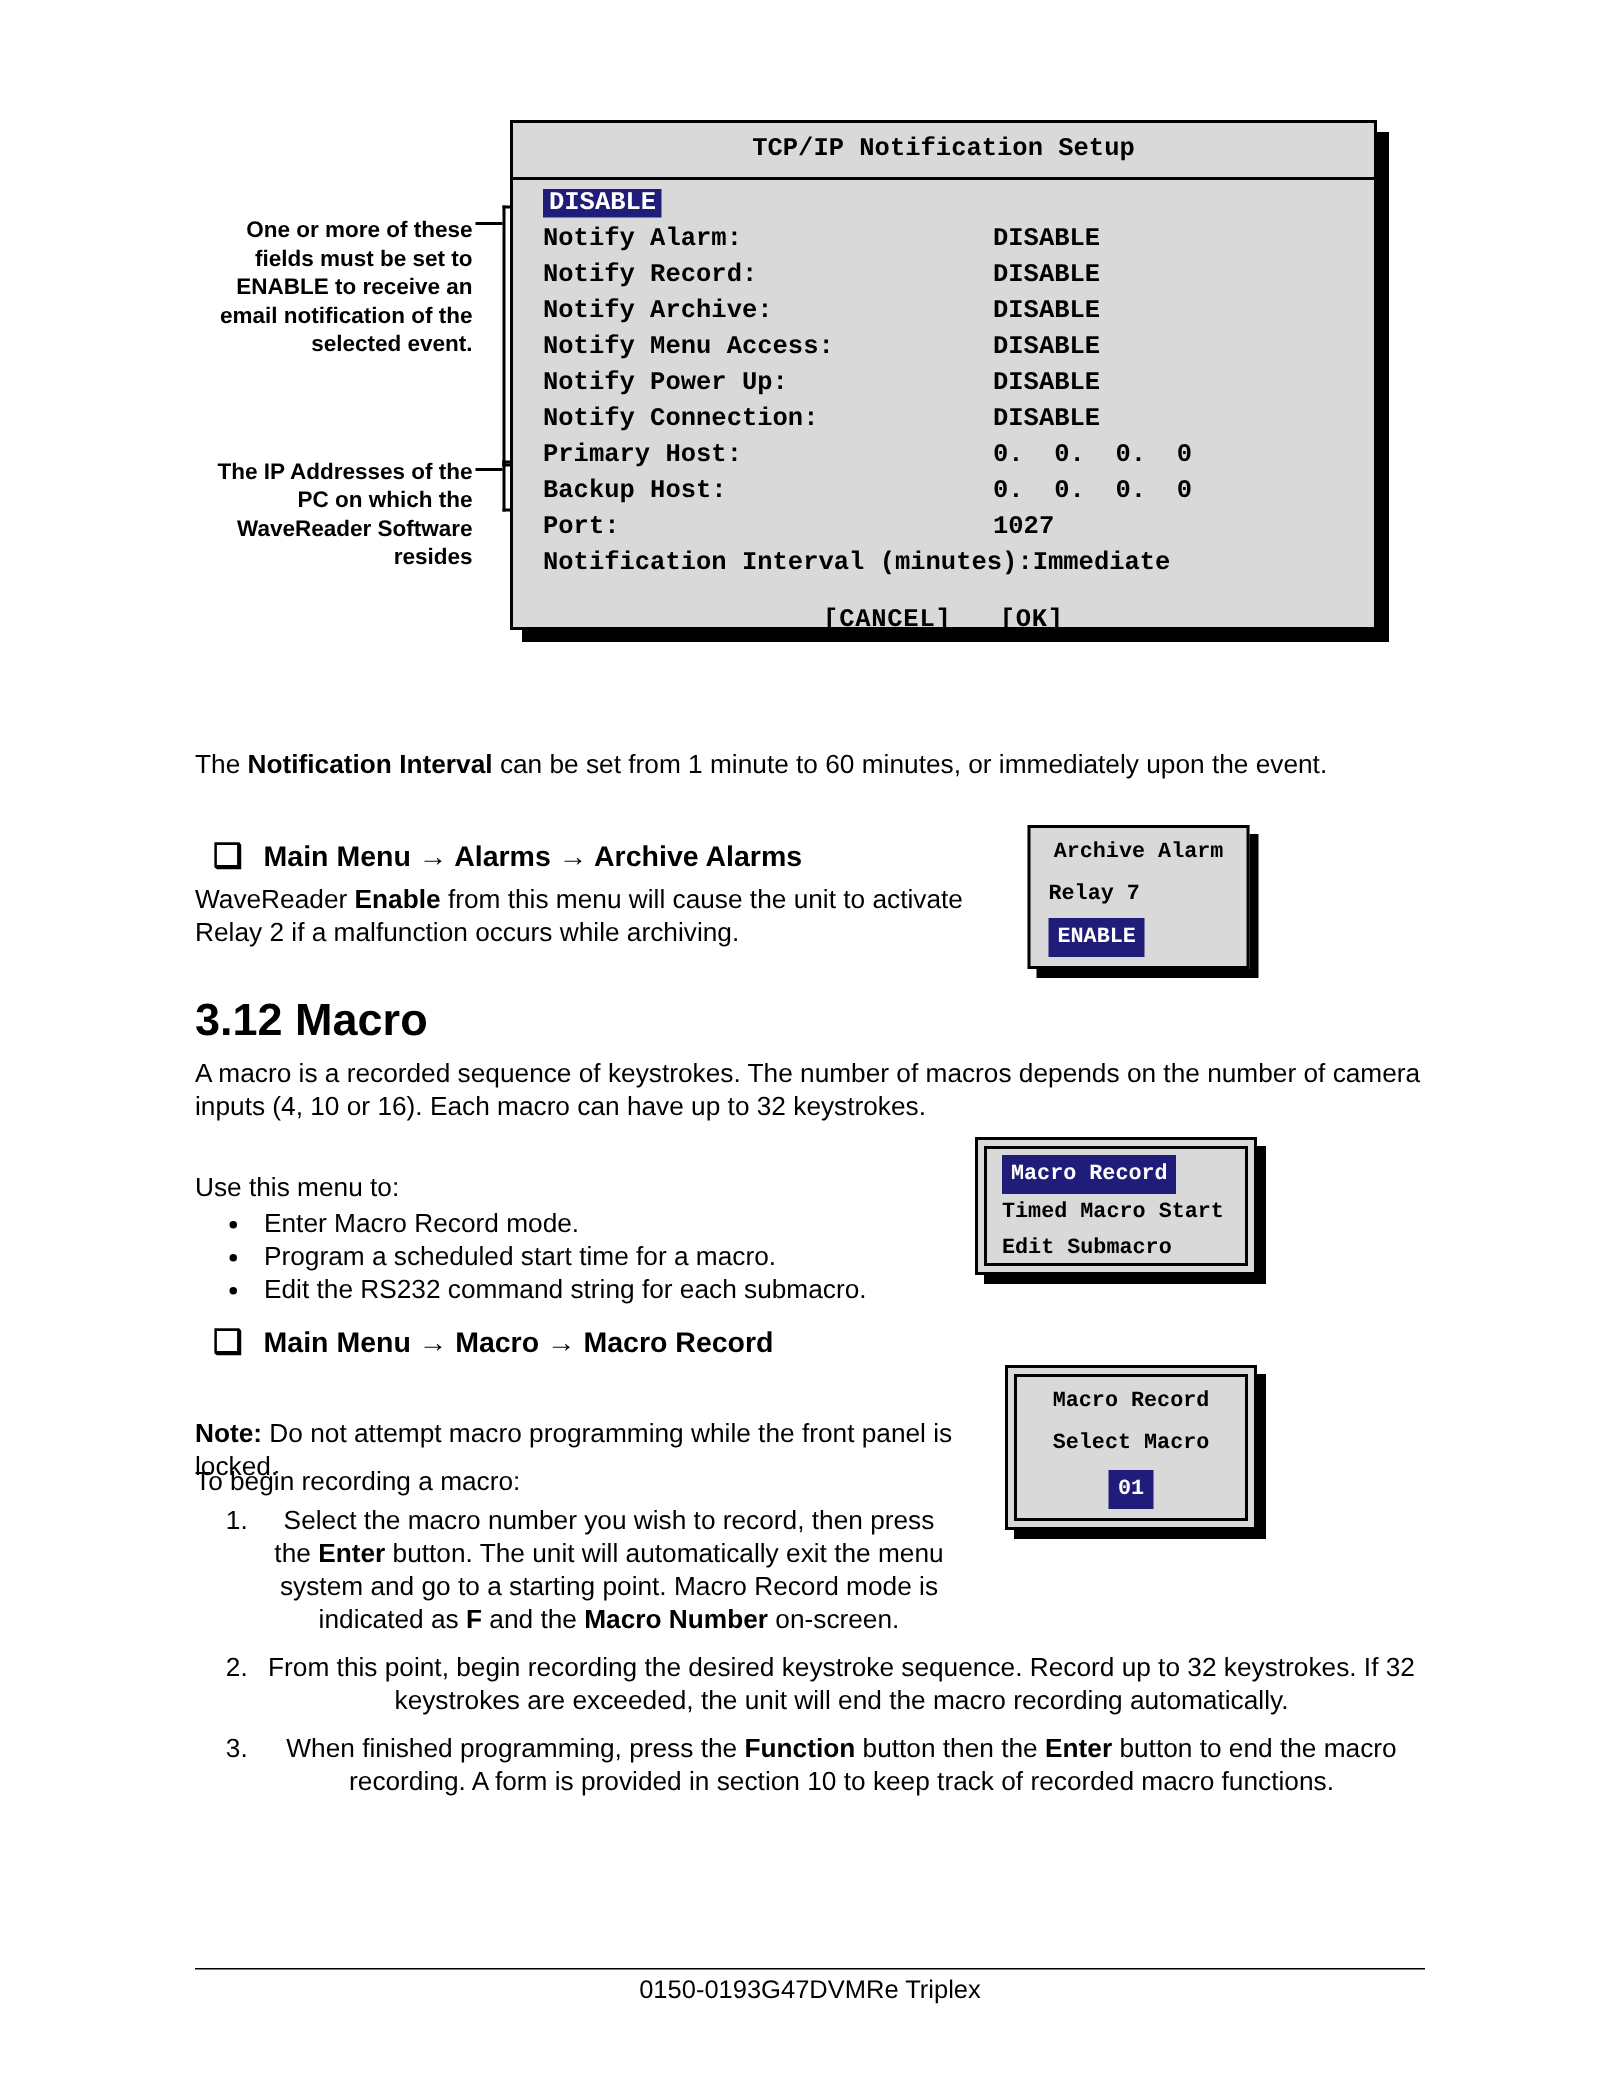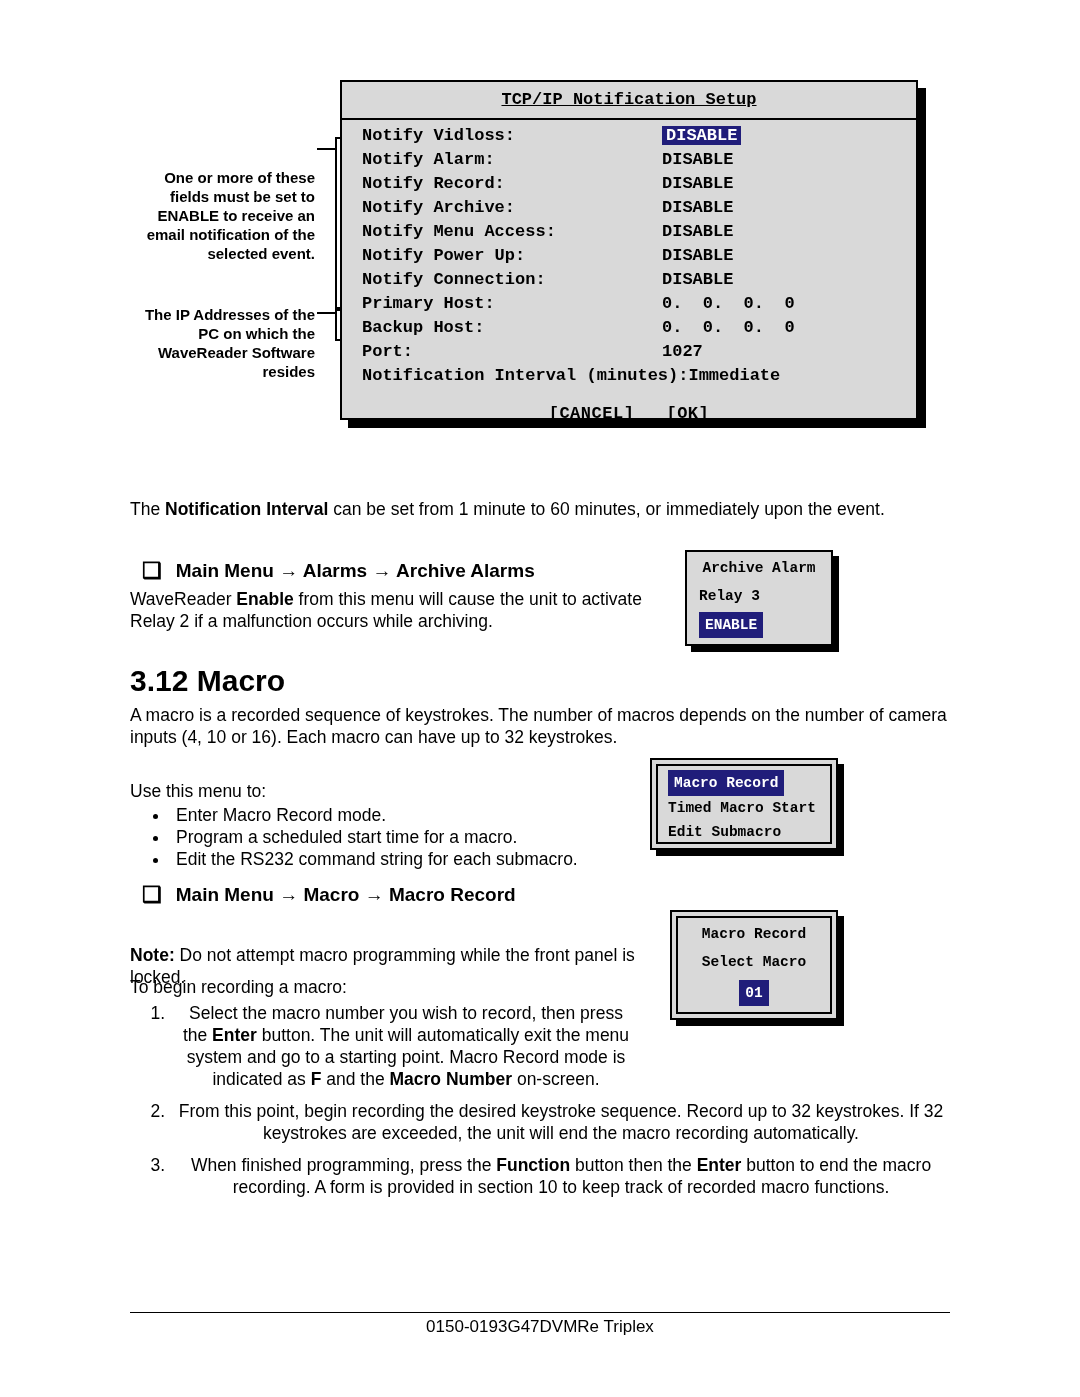--- a/index.html
+++ b/index.html
@@ -43,21 +43,20 @@
     border: 2px solid #000;
     font-family: "Courier New", monospace;
     font-weight: bold;
     font-size: 17px;
     line-height: 24px;
   }
   .osd-title {
     text-align: center;
     padding: 6px 5px 6px;
     border-bottom: 2px solid #000;
-    text-decoration: underline;
   }
   .osd-body {
     padding: 4px 20px 0 20px;
   }
   .osd-row {
     display: flex;
   }
   .osd-row > span:first-child {
     flex: 0 0 300px;
     white-space: pre;
@@ -79,21 +78,21 @@
   
   .annot {
     position: absolute;
     font-family: Arial, Helvetica, sans-serif;
     font-weight: bold;
     font-size: 15px;
     line-height: 19px;
     text-align: right;
     width: 185px;
   }
-  .annot1 { left: 0; top: 64px; margin-top: 24px; }
+  .annot1 { left: 0; top: 64px; }
   .annot2 { left: 0; top: 225px; }
 
   .bracket {
     position: absolute;
     border: 2px solid #000;
     border-right: none;
   }
 
   
   .body-text {
@@ -203,21 +202,20 @@
   <div class="bracket" style="left:205px;top:227px;width:8px;height:30px;"></div>
   <div style="position:absolute;left:213px;top:235px;width:14px;height:0;border-top:2px solid #000;"></div>
   <div style="position:absolute;left:213px;top:259px;width:14px;height:0;border-top:2px solid #000;"></div>
 
   <div class="osd-wrap">
     <div class="osd-shadow"></div>
     <div class="osd-box">
       <div class="osd-title">TCP/IP Notification Setup</div>
       <div class="osd-body" id="osd-body">
           <div class="osd-row">
-            <span>Notify Vidloss:</span>
             <span><span class="sel">DISABLE</span></span>
           </div>
           <div class="osd-row">
             <span>Notify Alarm:</span>
             <span>DISABLE</span>
           </div>
           <div class="osd-row">
             <span>Notify Record:</span>
             <span>DISABLE</span>
           </div>
@@ -267,21 +265,21 @@
 
   <div class="body-text checkbox-head" style="top:480px;left:12px;width:560px;">Main Menu → Alarms → Archive Alarms</div>
   <div class="body-text" style="top:508px;width:520px;">
     <span>WaveReader </span><b>Enable</b><span> from this menu will cause the unit to activate Relay 2 if a malfunction occurs while archiving.</span>
   </div>
 
   <div class="mini-osd" style="left:555px;top:470px;width:148px;height:96px;">
     <div class="mini-osd-shadow"></div>
     <div class="mini-osd-box">
       <div style="text-align:center;">Archive Alarm</div>
-      <div style="margin-top:4px;">Relay 3</div>
+      <div style="margin-top:4px;">Relay 7</div>
       <div style="margin-top:4px;"><span class="mini-sel">ENABLE</span></div>
     </div>
   </div>
 
   <h2 class="sec-num body-text" style="top:590px;">3.12 Macro</h2>
   <div class="body-text" style="top:624px;">A macro is a recorded sequence of keystrokes.  The number of macros depends on the number of camera inputs (4, 10 or 16).  Each macro can have up to 32 keystrokes.</div>
 
   <div class="body-text" style="top:700px;width:500px;">Use this menu to:</div>
   <ul class="bullets body-text" style="top:722px;width:500px;" id="bullets">
       <li>Enter Macro Record mode.</li>

